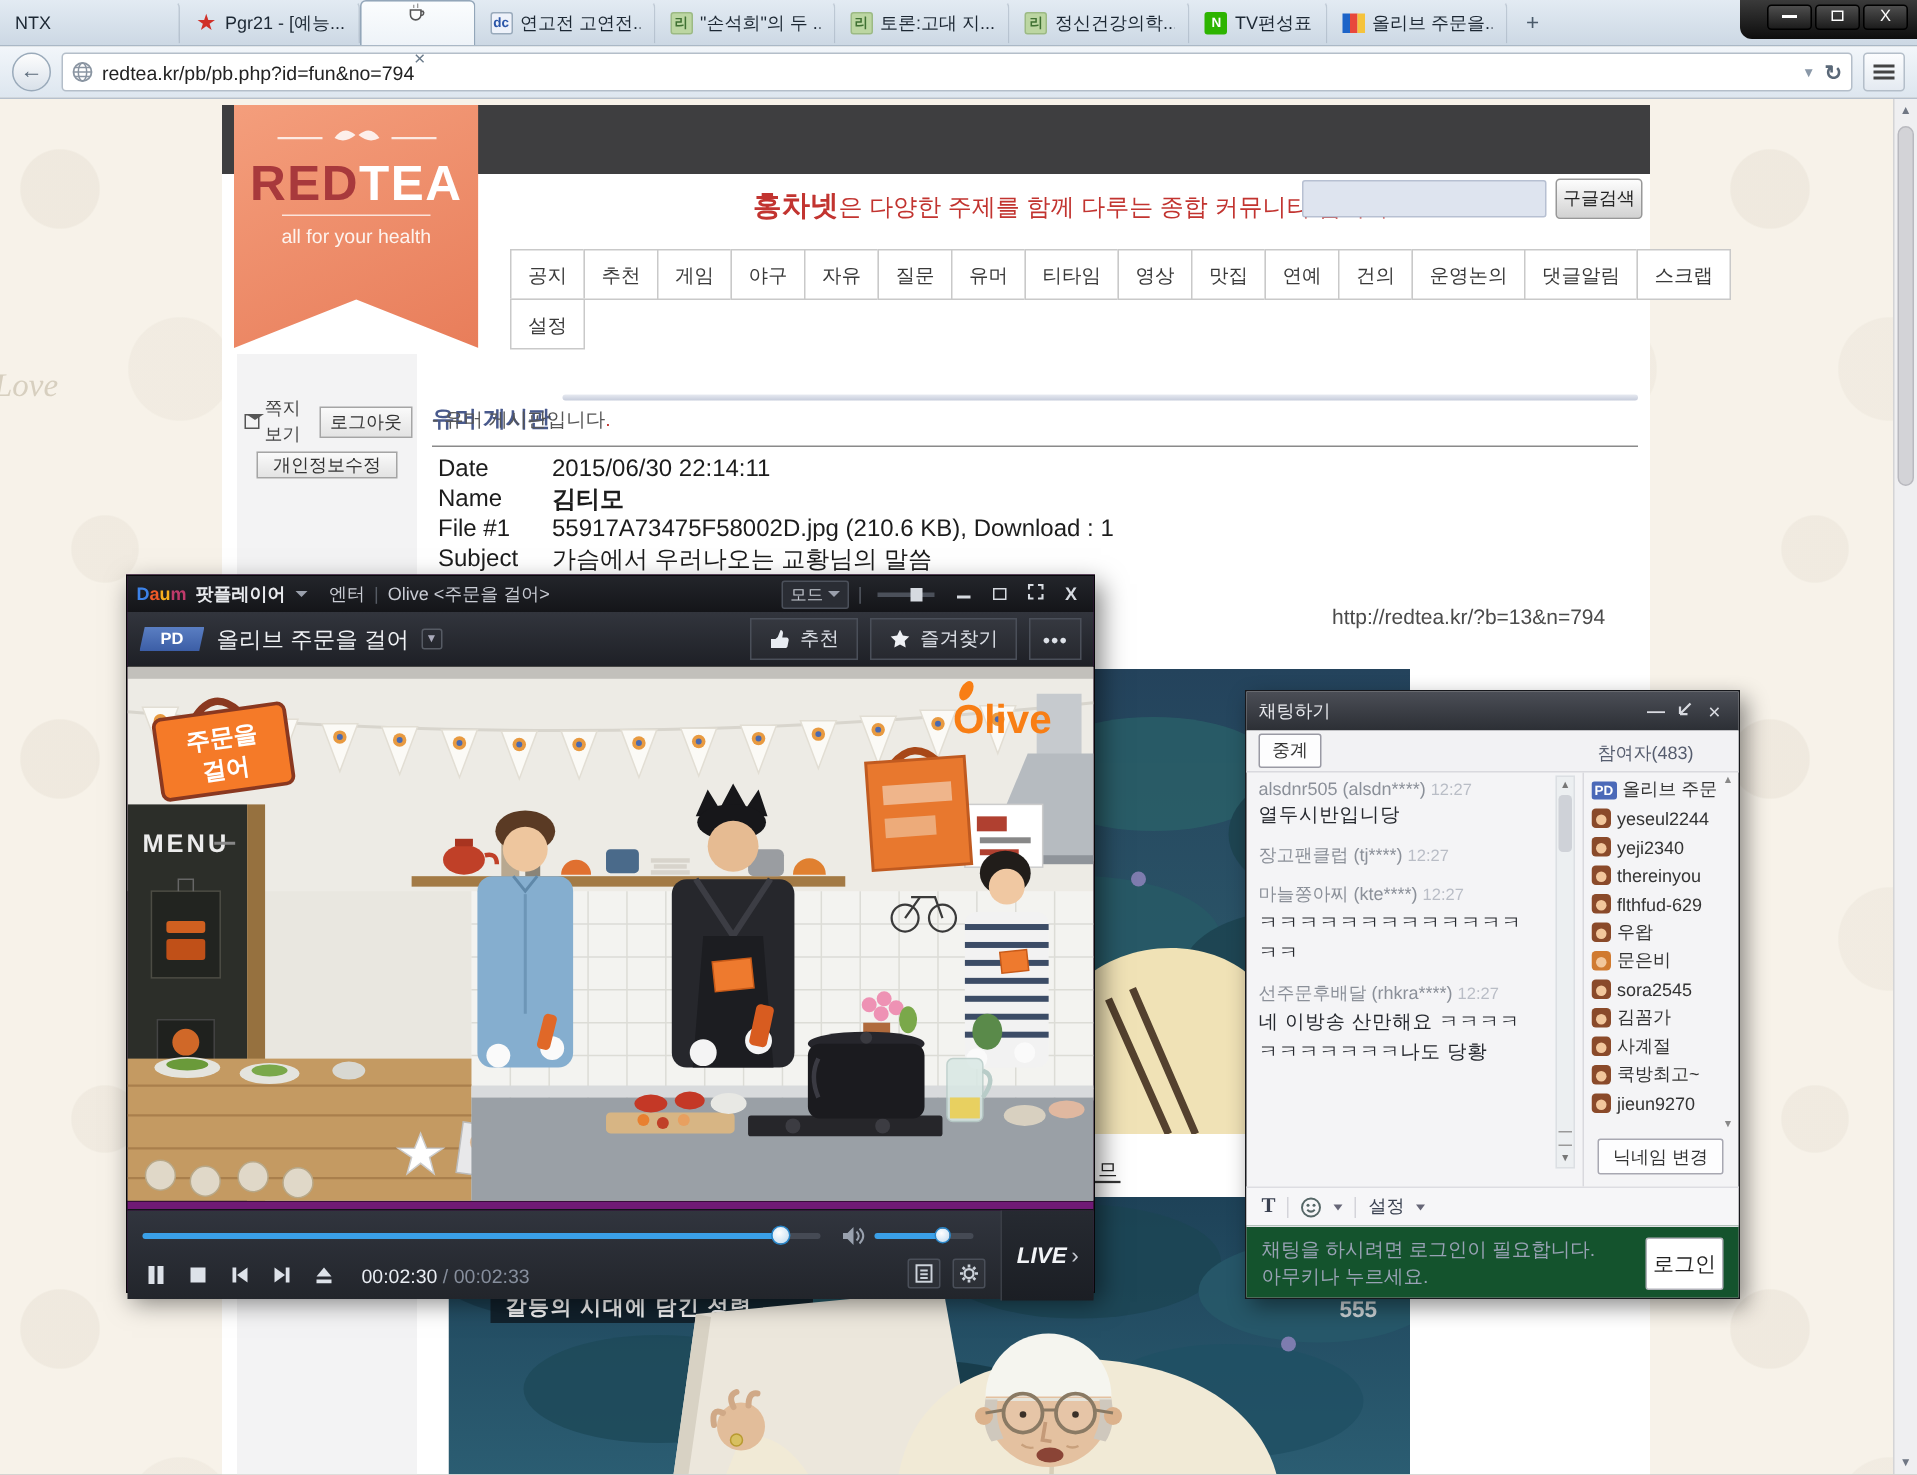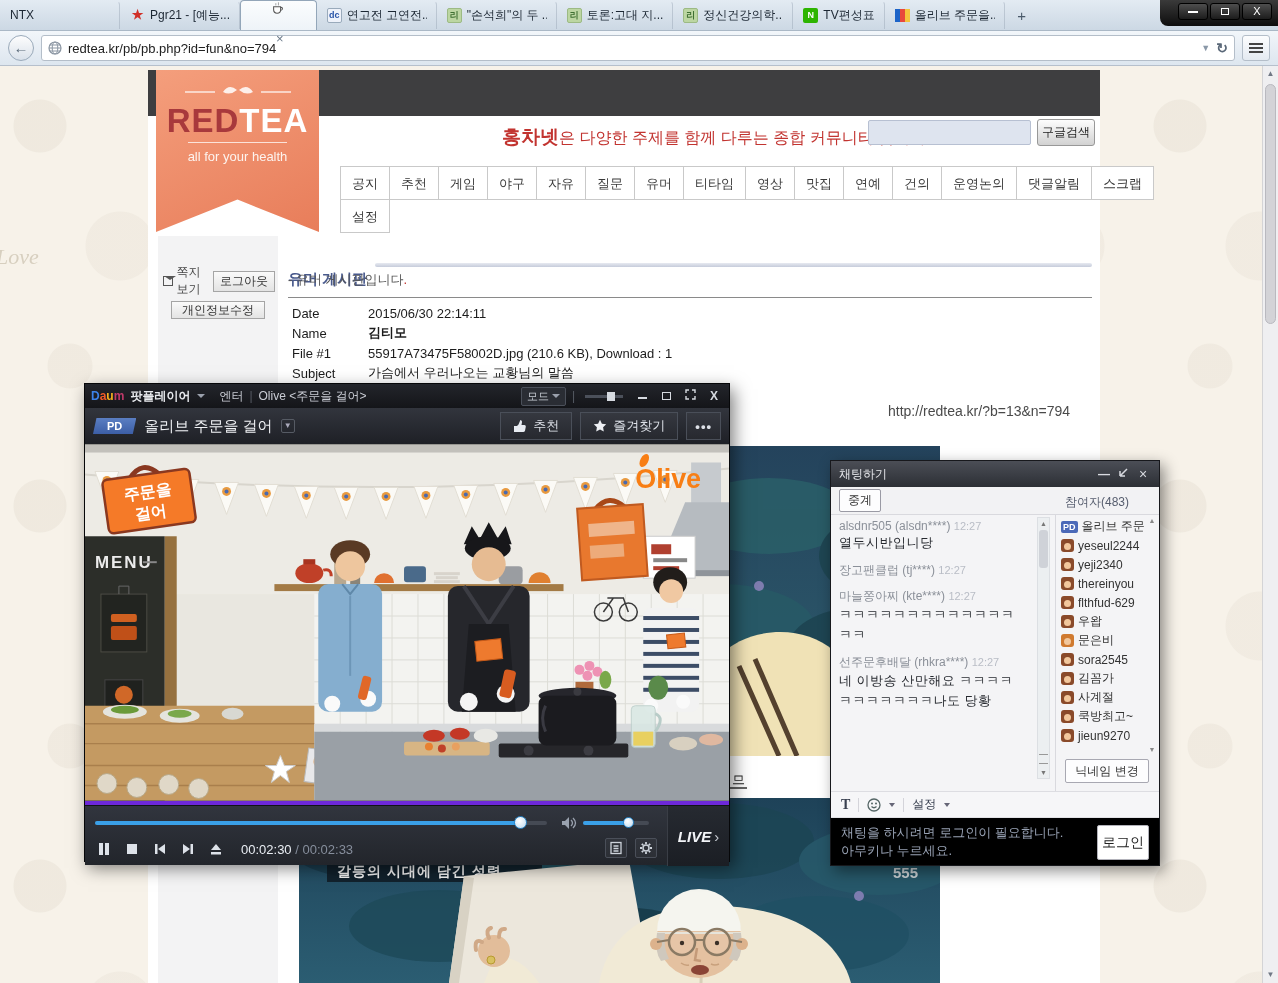--- a/index.html
+++ b/index.html
@@ -80,29 +80,29 @@
   .usermenu .row2 { margin-top:4px; margin-left:8px; }
   .usermenu .row2 .btn-gray { padding:1px 10px; }
 
   .board-title { position:absolute; left:288px; top:240px; width:804px; display:flex; align-items:center; gap:8px; z-index:2; }
   .board-title .bt { font-size:15px; font-weight:bold; color:#48598c; white-space:nowrap;margin-top:30px; }
   .board-title .btline { flex:1; height:4px; background:linear-gradient(#e7eaf1,#c6ccdb); border-radius:2px; }
   .board-desc { position:absolute; left:288px; top:271px; font-size:13px; color:#555; z-index:2; }
   .board-desc .dot { color:#c23430; }
   .board-hr { position:absolute; left:288px; top:297px; width:804px; height:1px; background:#8a8a8a; z-index:2; }
   .fields { position:absolute; left:292px; top:303px; z-index:2; }
-  .frow { display:flex; height:20px; align-items:center; font-size:13px; color:#1c1c1c; }
+  .frow { display:flex; height:20px; align-items:center; font-size:16px; color:#1c1c1c; }
   .frow .fl { width:76px; }
   .frow.bold .fv { font-weight:bold; }
   .permalink { position:absolute; left:888px; top:403px; font-size:14px; color:#4a4a4a; z-index:2; }
 
   .attimg { position:absolute; left:299px; top:446px; width:641px; height:537px; z-index:3; }
 
   
-  .player { position:absolute; left:84px; top:383px; width:646px; height:479px; z-index:10; border:1px solid #060709; box-shadow:4px 6px 16px rgba(0,0,0,.5); background:#6d28d9; }
+  .player { position:absolute; left:84px; top:383px; width:646px; height:479px; z-index:10; border:1px solid #060709; box-shadow:4px 6px 16px rgba(0,0,0,.5); background:#701a75; }
   .pp-title { height:24px; background:linear-gradient(#23252b,#141519); display:flex; align-items:center; padding:0 6px; gap:6px; color:#c9ccd4; font-size:12px; }
   .pp-logo { font-weight:bold; font-size:12px; }
   .pp-logo .c0{color:#3c82e8;} .pp-logo .c1{color:#f05a28;} .pp-logo .c2{color:#f8b01e;} .pp-logo .c3{color:#c03a6a;}
   .pp-app { font-weight:bold; color:#e8eaee; }
   .caret-d { display:inline-block; width:0; height:0; border:4px solid transparent; border-top:4px solid #9aa0ac; margin:4px 0 0 1px; }
   .pp-sep { color:#565b64; }
   .pp-title .spacer { flex:1; }
   .mode-btn { border:1px solid #4b505a; background:#2a2d34; border-radius:2px; font-size:11px; color:#c5c9d1; padding:1px 5px; display:flex; align-items:center; gap:2px; }
   .pp-vol-mini { width:38px; height:3px; background:#4b505a; position:relative; margin:0 4px; }
   .pp-vol-mini i { position:absolute; right:8px; top:-3px; width:8px; height:9px; background:#d6dae0; }
@@ -168,21 +168,21 @@
   .avatar.boy { background:#d07a30; }
   .ch-pscroll { position:absolute; left:316px; top:56px; width:10px; height:236px; }
   .ch-pscroll .a { position:absolute; width:10px; text-align:center; font-size:7px; color:#888; }
   .ch-pscroll .a.up{top:0;} .ch-pscroll .a.dn{bottom:0;}
   .nick-btn { position:absolute; left:234px; top:298px; width:84px; height:24px; background:#fdfdfe; border:1px solid #a8a8b2; border-radius:2px; font-size:12px; color:#333; text-align:center; line-height:22px; }
   .ch-toolbar { position:absolute; left:0px; top:330px; width:328px; height:26px; background:#f6f6f8; border-top:1px solid #dddde2; display:flex; align-items:center; padding:0 10px; gap:8px; font-size:12px; color:#394050; }
   .ch-toolbar .tT { font-weight:bold; font-size:14px; font-family:"Liberation Serif",serif; }
   .ch-toolbar .vsep { width:1px; height:14px; background:#d4d4da; }
   .emoji { width:14px; height:14px; }
   .ch-toolbar .dd { display:inline-block; width:0; height:0; border:3px solid transparent; border-top:4px solid #667; margin-top:4px; }
-  .ch-login { position:absolute; left:0; top:356px; width:328px; height:48px; background:#000000; border-top:1px solid #e2e2e6; padding:6px 10px; }
+  .ch-login { position:absolute; left:0; top:356px; width:328px; height:48px; background:#14532d; border-top:1px solid #e2e2e6; padding:6px 10px; }
   .ch-login .l1 { font-size:13px; color:#98a2b4; line-height:18px; }
   .login-btn { position:absolute; right:10px; top:7px; width:52px; height:35px; background:#fff; border:1px solid #b2b2ba; border-radius:2px; font-size:14px; color:#222; text-align:center; line-height:33px; }
 </style>
 </head>
 <body>
 
 <div id="screen">
 
   <div class="tabbar">
     <div id="tabs" style="display:flex;align-items:center;height:31px;">

